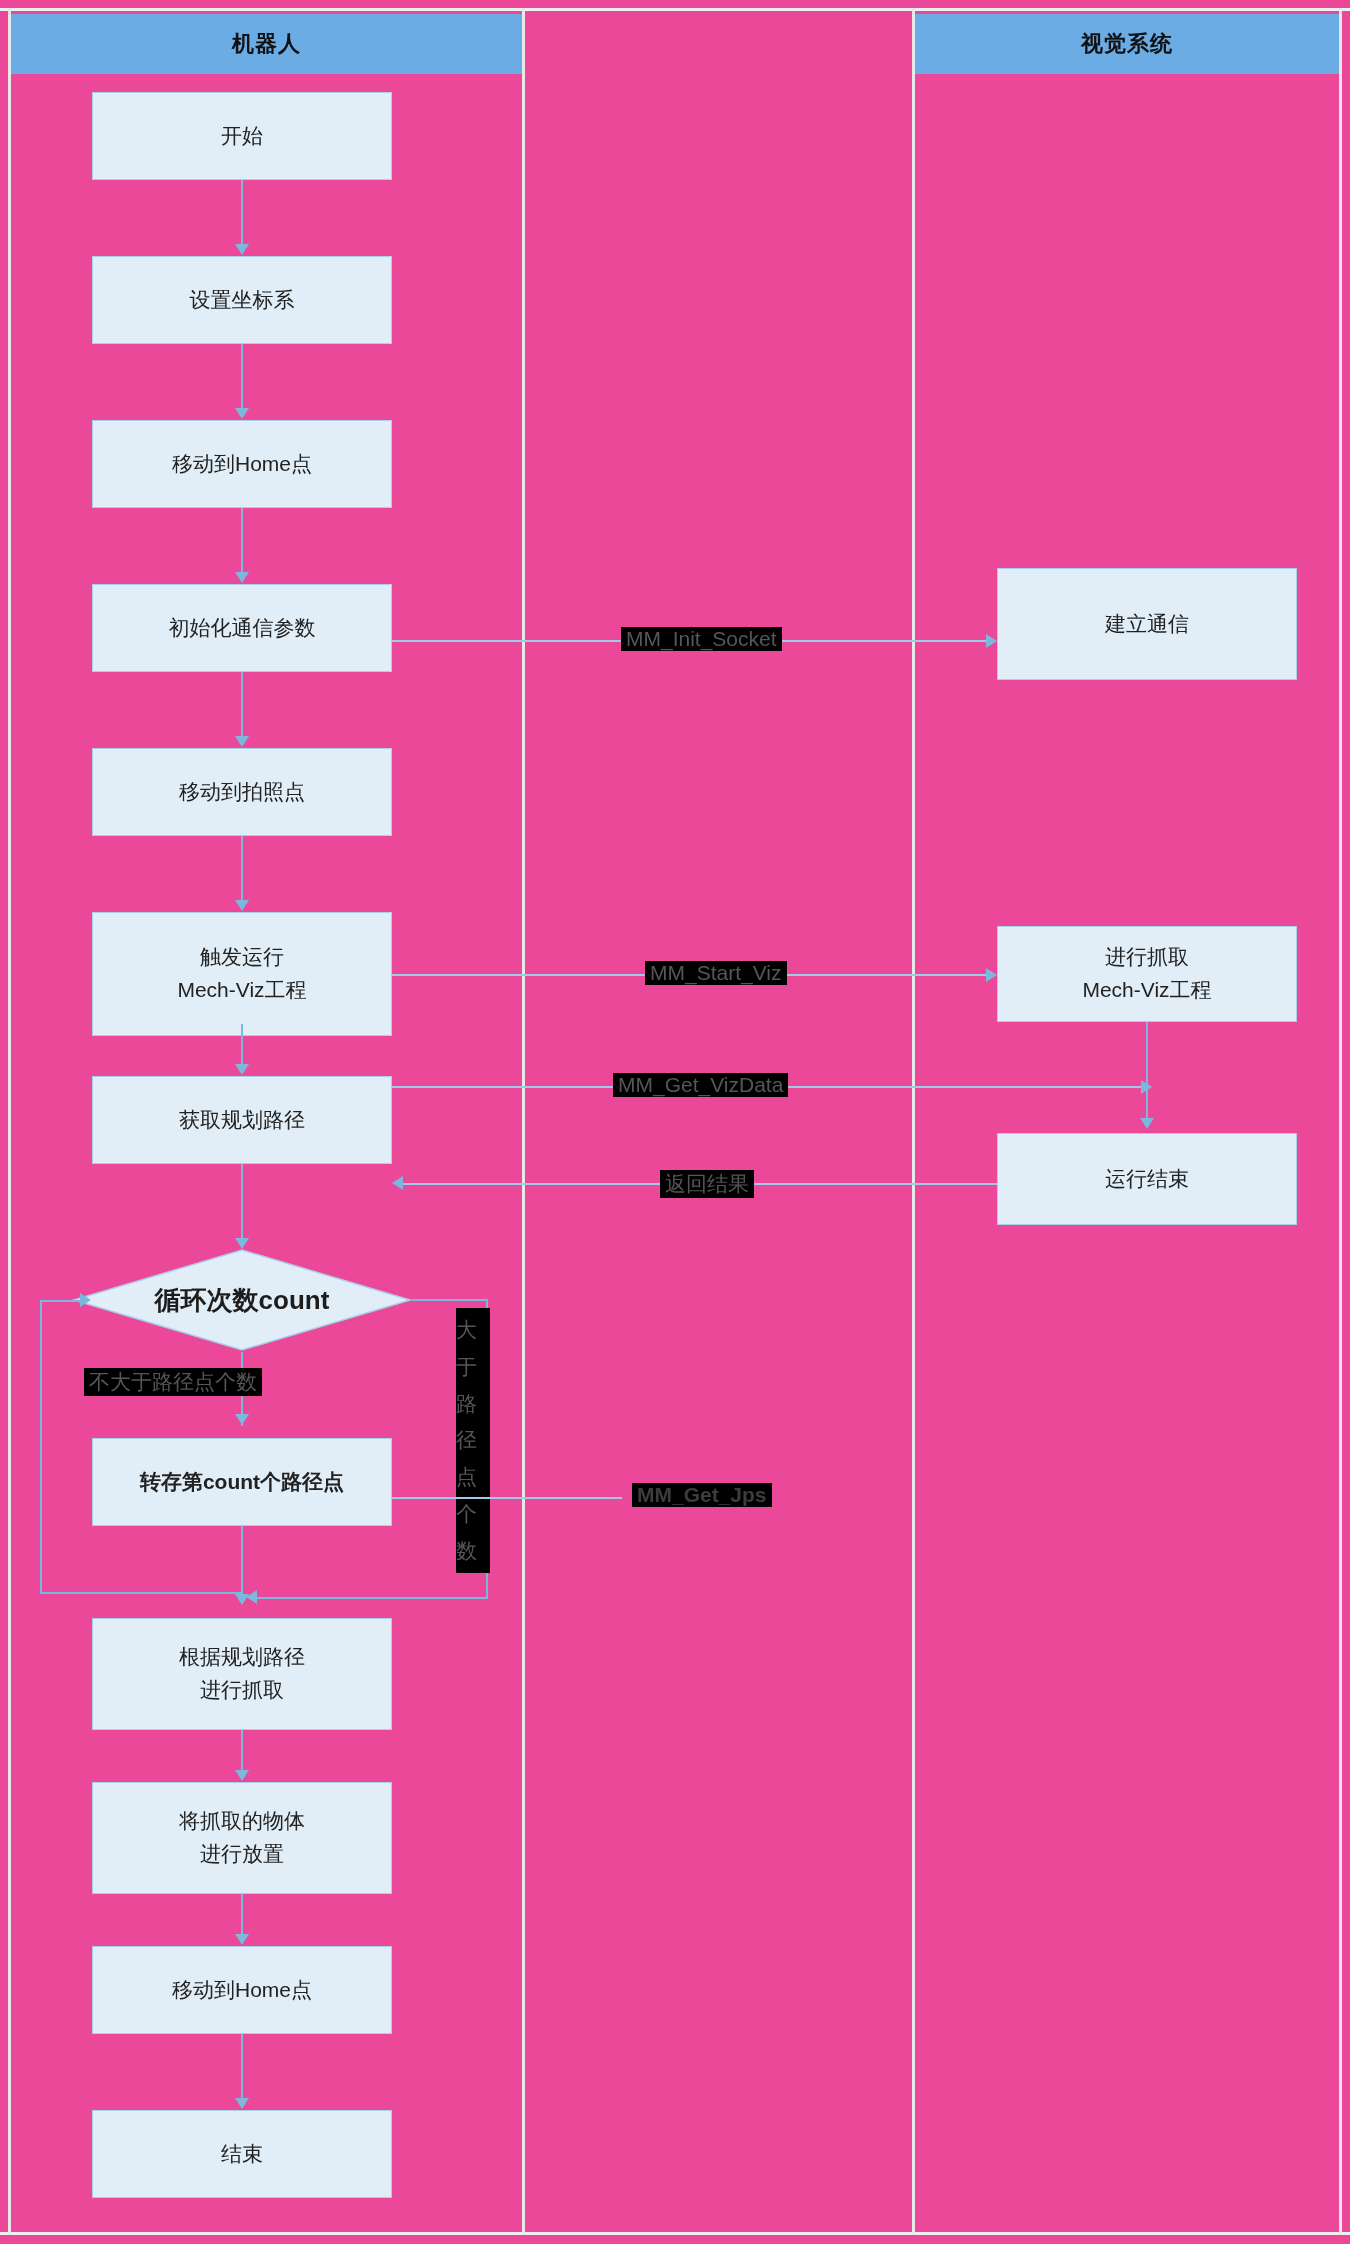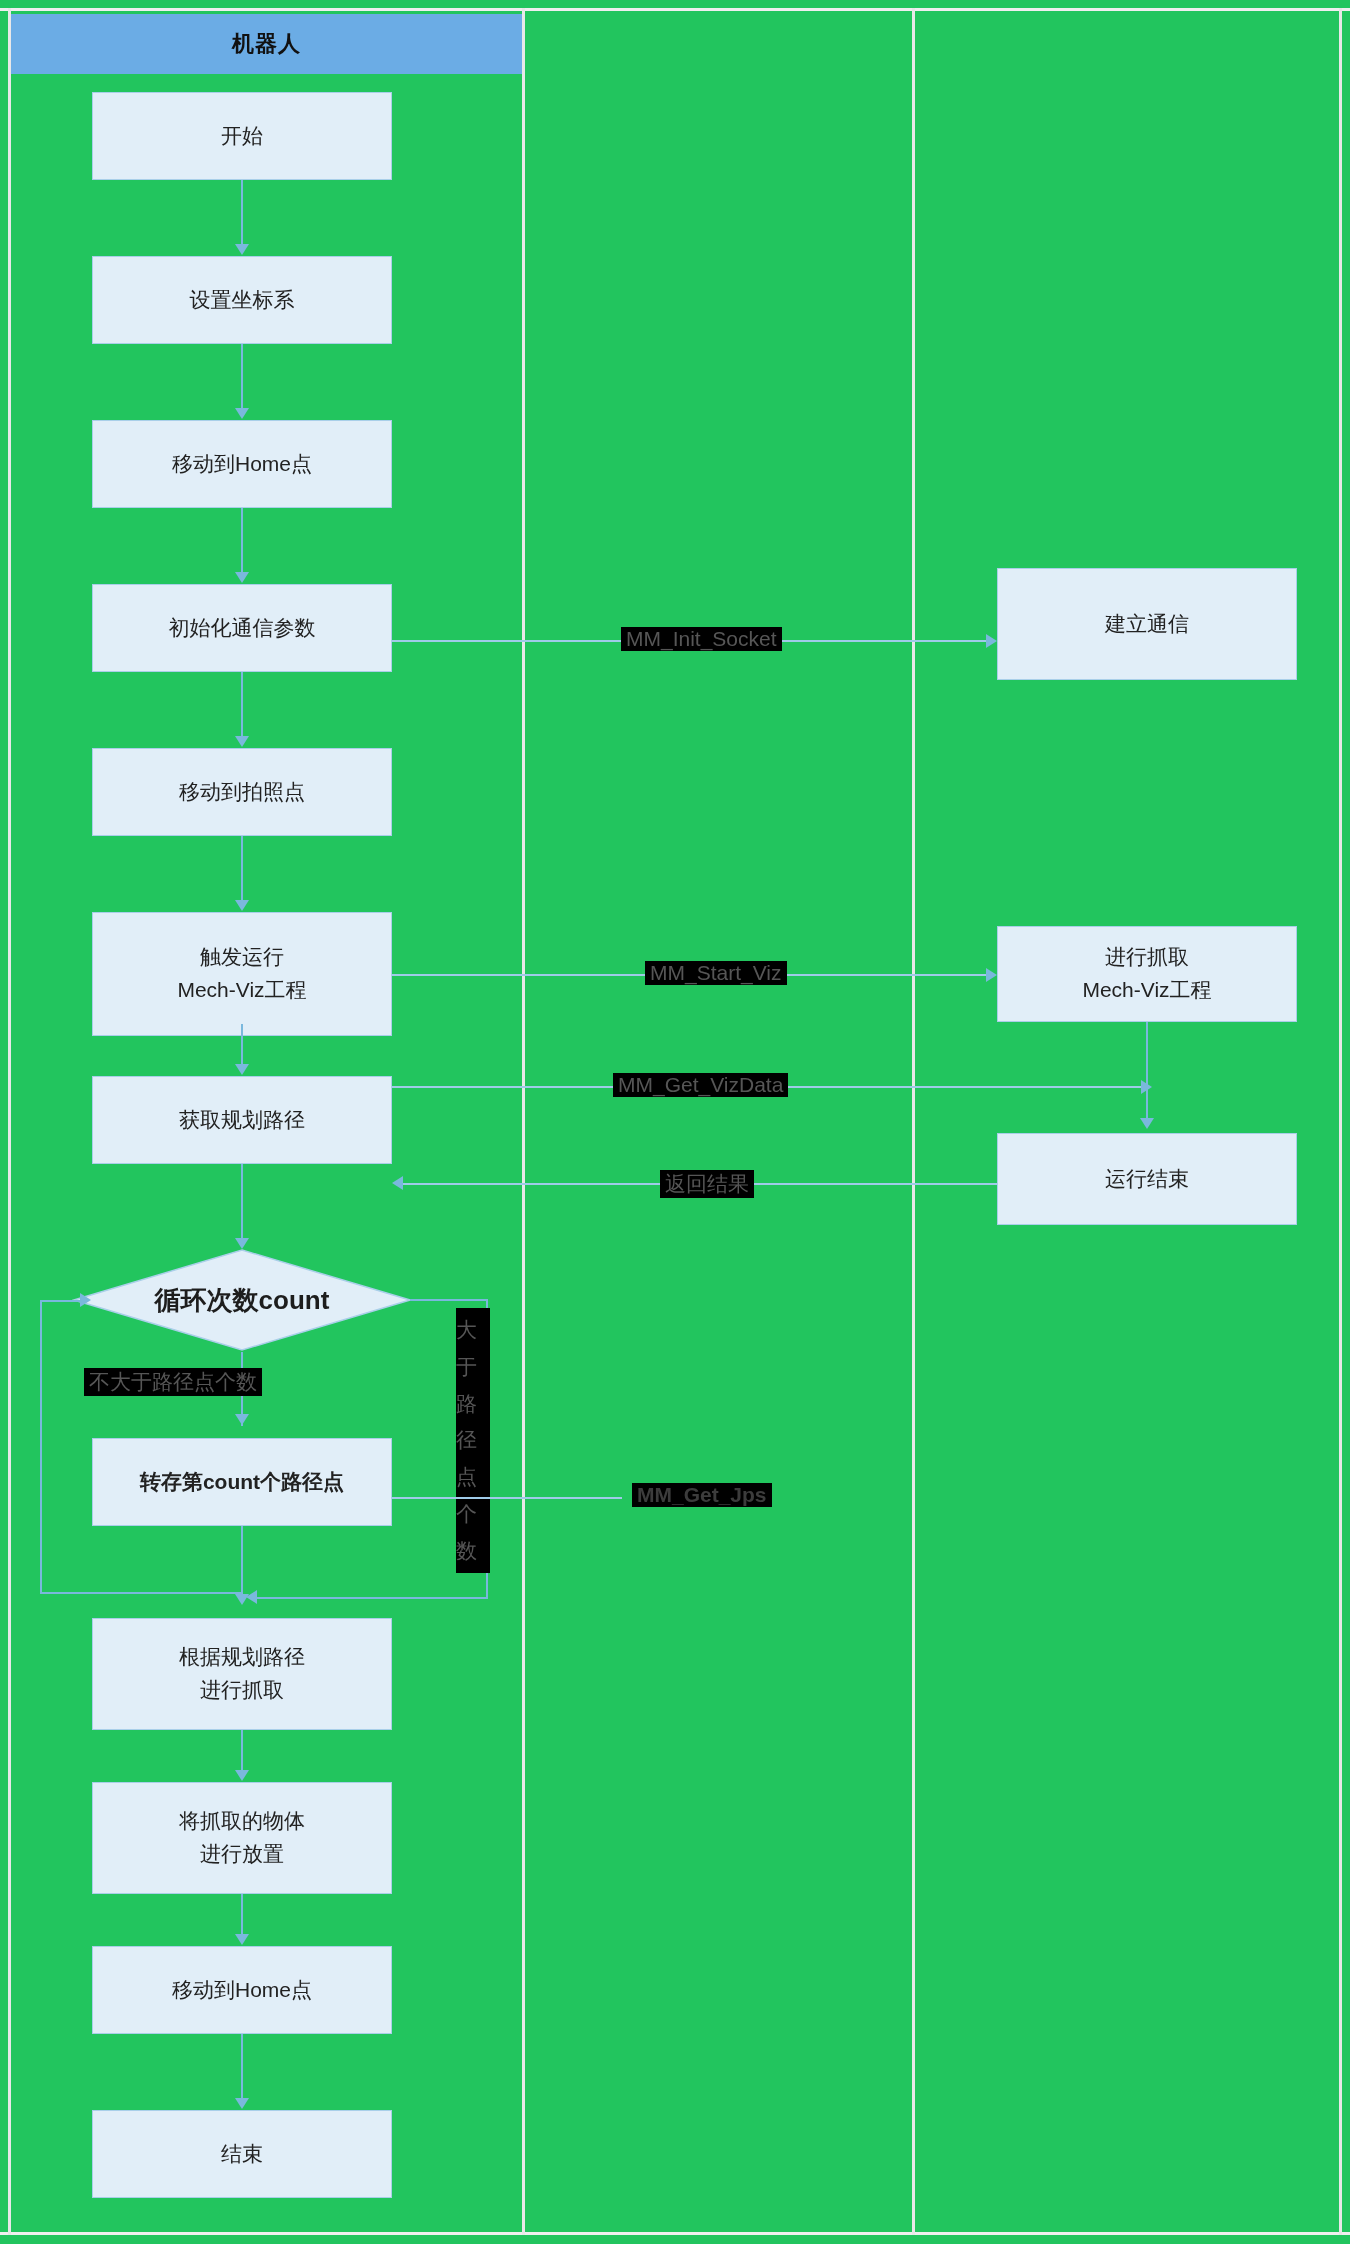--- a/index.html
+++ b/index.html
@@ -1,19 +1,19 @@
 <!DOCTYPE html>
 <html><head>
 <meta charset="utf-8">
 <style>
   html,body{margin:0;padding:0;background:#000;}
   body{width:1350px;height:2244px;position:relative;overflow:hidden;
        font-family:"Liberation Sans","DejaVu Sans",sans-serif;}
 
-  #chart{position:absolute;left:0;top:0;width:1350px;height:2244px;background:#22c55e;text-decoration:underline;}
+  #chart{position:absolute;left:0;top:0;width:1350px;height:2244px;background:#ec4899;text-decoration:underline;}
 
   
   .lane-head{position:absolute;top:14px;height:60px;background:#6bace5;
              display:flex;align-items:center;justify-content:center;
              color:#111;font-size:22px;font-weight:bold;letter-spacing:1px;}
   .lane-sep{position:absolute;top:14px;width:3px;background:#e8e8e8;}
   .edge-sep{position:absolute;width:3px;background:#e8e8e8;}
   .top-rule{position:absolute;left:0;top:8px;width:1350px;height:3px;background:#efefef;}
   .bot-rule{position:absolute;left:0;top:2232px;width:1350px;height:3px;background:#efefef;}
 
@@ -59,20 +59,23 @@
   <div class="bot-rule"></div>
 
   <div class="edge-sep" style="left:8px;top:8px;height:2227px;"></div>
   <div class="edge-sep" style="left:1339px;top:8px;height:2227px;"></div>
   <div class="lane-sep" style="left:522px;height:2227px;top:8px;"></div>
   <div class="lane-sep" style="left:912px;height:2227px;top:8px;"></div>
 
   <div class="lane-head" style="left:11px;width:511px;">
     <span>机器人</span>
   </div>
+  <div class="lane-head" style="left:915px;width:424px;">
+    <span>视觉系统</span>
+  </div>
 
   <div class="node" style="left:92px;top:92px;width:300px;height:88px;">
     <span class="ln">开始</span>
   </div>
 
   <div class="node" style="left:92px;top:256px;width:300px;height:88px;">
     <span class="ln">设置坐标系</span>
   </div>
 
   <div class="node" style="left:92px;top:420px;width:300px;height:88px;">

